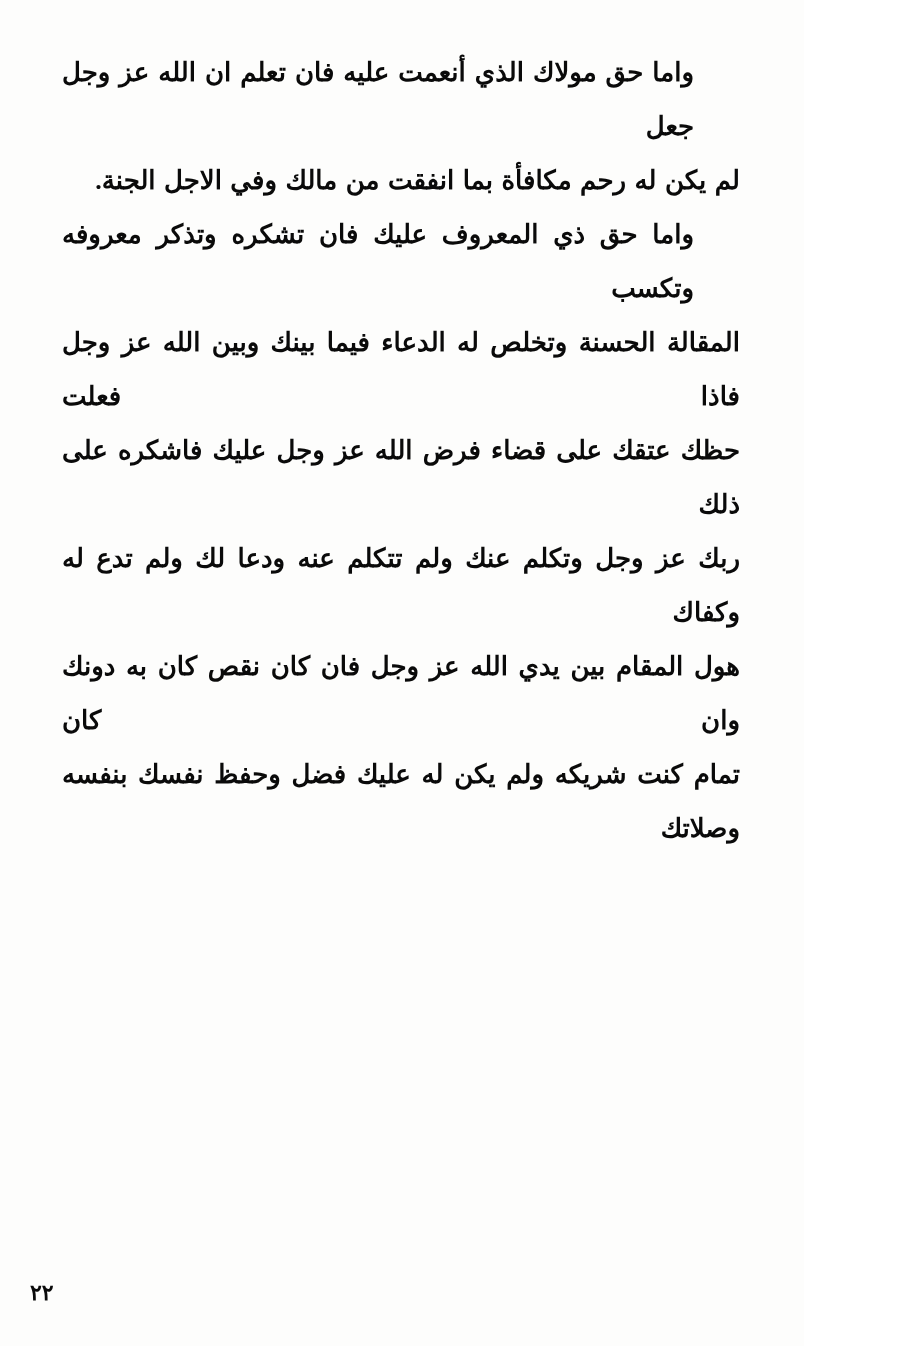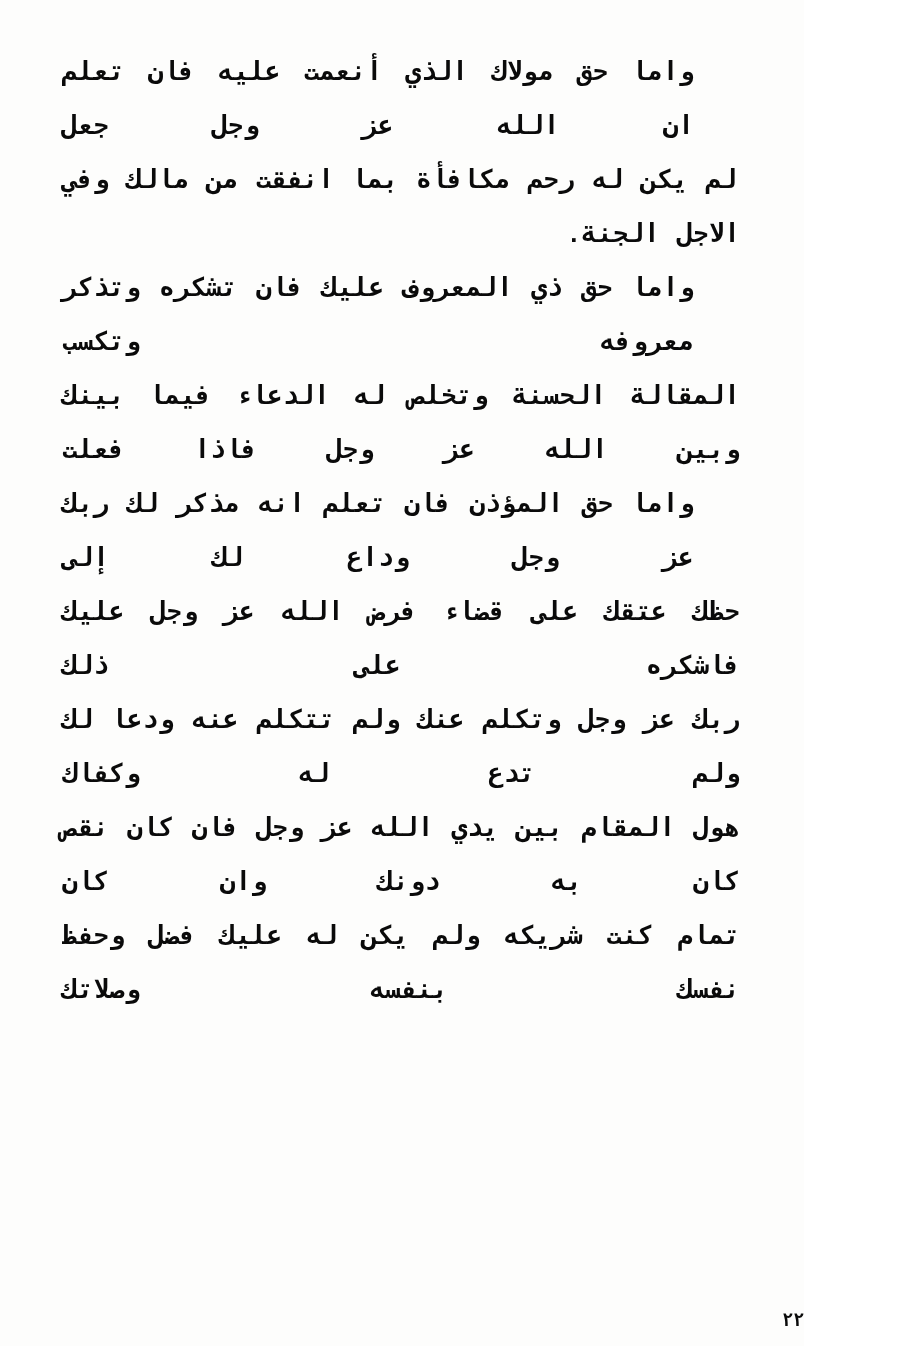--- a/index.html
+++ b/index.html
@@ -6,21 +6,21 @@
     margin: 0;
     padding: 0;
     background: #ffffff;
   }
   .page {
     position: relative;
     width: 804px;
     height: 1346px;
     background: #fdfdfc;
     color: #0a0a0a;
-    font-family: Liberation Mono, monospace;
+    font-family: Liberation Serif, serif;
     font-weight: 700;
     direction: rtl;
     overflow: hidden;
   }
   .text-block {
     position: absolute;
     top: 46px;
     right: 64px;
     left: 62px;
   }
@@ -42,44 +42,42 @@
   .line.last {
     text-align: left;
     text-align-last: right;
   }
   .page-number {
     position: absolute;
     top: 1278px;
     left: 0;
     right: 0;
     padding-left: 30px; 
-    text-align: right;
-    font-size: 18px;
+    text-align: left;
+    font-size: 22px;
     line-height: 30px;
-    margin-top: 28px;
   }
 </style>
 </head>
 <body>
 
 <main class="page">
   <section class="text-block">
 
     <div class="paragraph">
       <p class="line first">واما حق مولاك الذي أنعمت عليه فان تعلم ان الله عز وجل جعل</p>
       <p class="line last">لم يكن له رحم مكافأة بما انفقت من مالك وفي الاجل الجنة.</p>
     </div>
 
     <div class="paragraph">
       <p class="line first">واما حق ذي المعروف عليك فان تشكره وتذكر معروفه وتكسب</p>
       <p class="line">المقالة الحسنة وتخلص له الدعاء فيما بينك وبين الله عز وجل فاذا فعلت</p>
     </div>
 
     <div class="paragraph">
-      <p class="line first">واما حق المؤذن فان تعلم انه مذكر لك ربك عز وجل وداع لك إلى</p>
       <p class="line">حظك عتقك على قضاء فرض الله عز وجل عليك فاشكره على ذلك</p>
     </div>
 
     <div class="paragraph">
       <p class="line">ربك عز وجل وتكلم عنك ولم تتكلم عنه ودعا لك ولم تدع له وكفاك</p>
       <p class="line">هول المقام بين يدي الله عز وجل فان كان نقص كان به دونك وان كان</p>
       <p class="line">تمام كنت شريكه ولم يكن له عليك فضل وحفظ نفسك بنفسه وصلاتك</p>
 
     </div>
 

